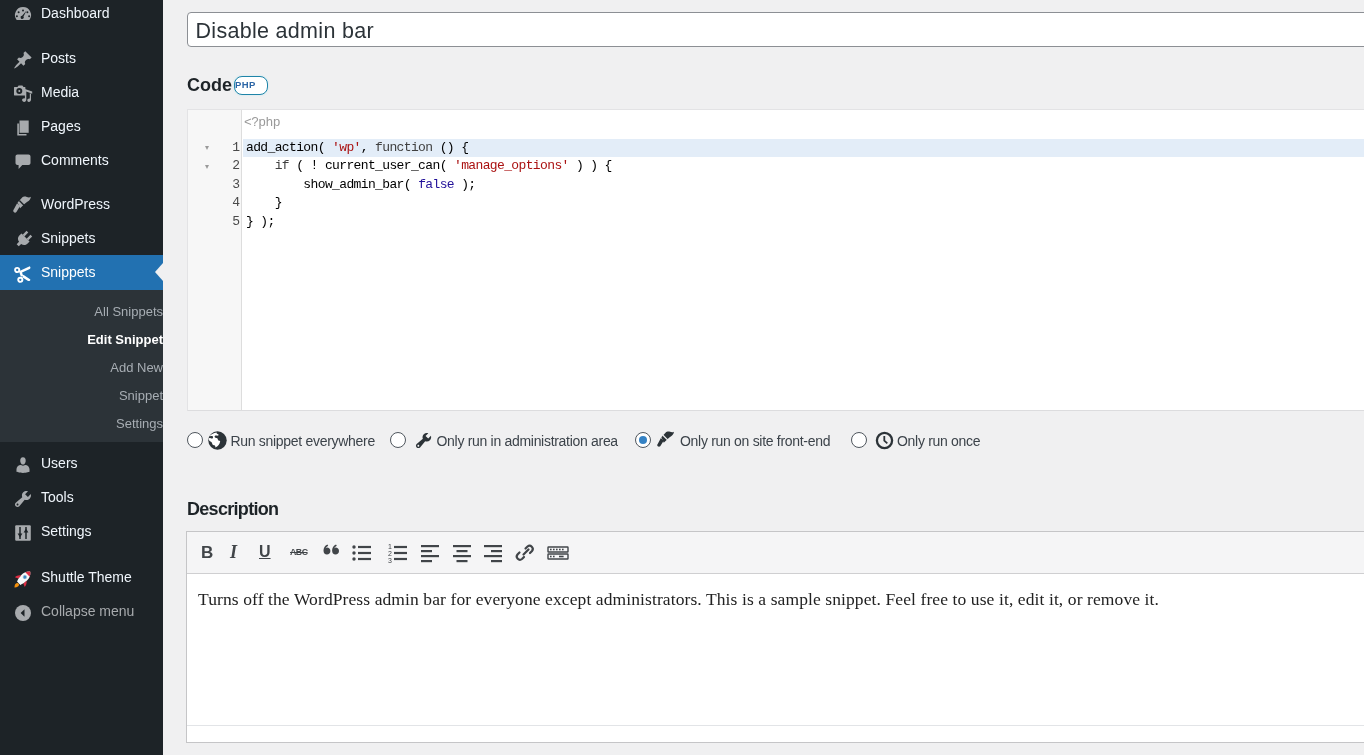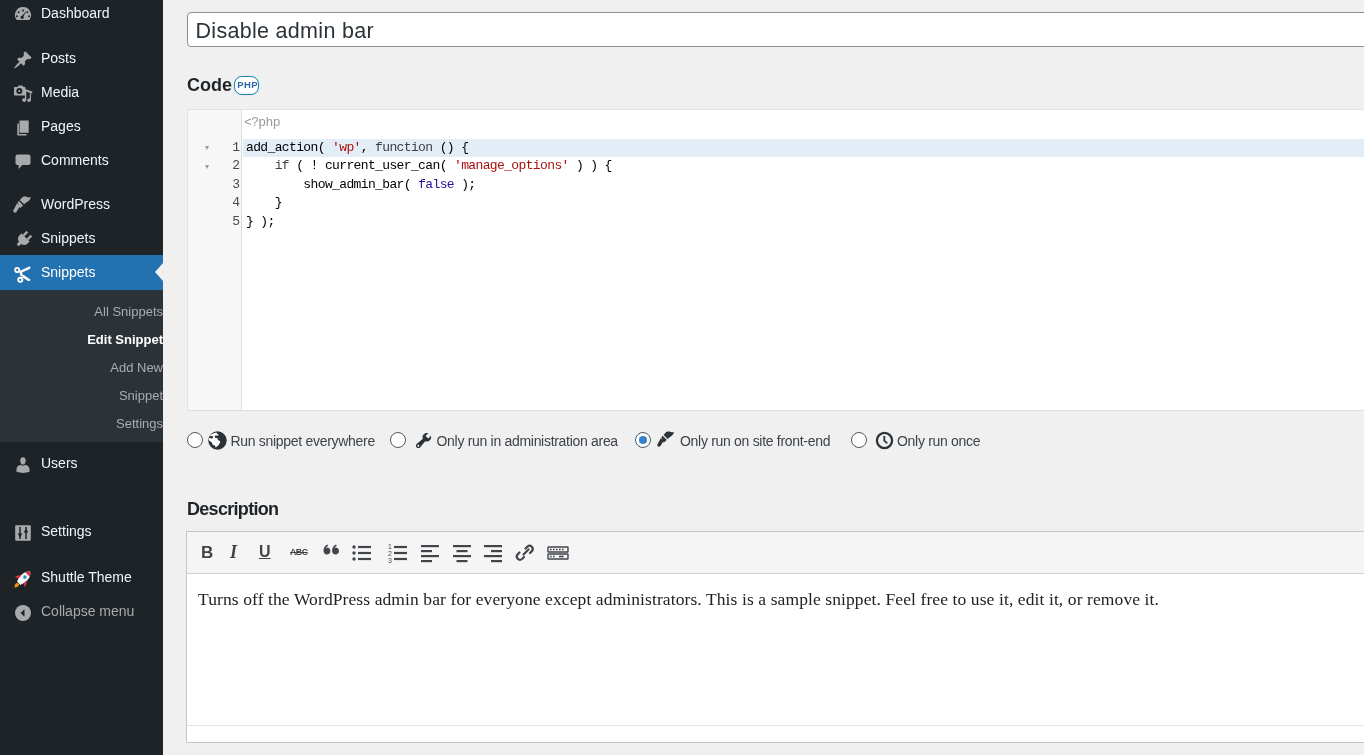--- a/index.html
+++ b/index.html
@@ -15,21 +15,21 @@
 .mi.cur .lbl { color:#fff; }
 #subwrap { position:absolute; left:0; top:290px; width:163px; height:152px; background:#2c3338; }
 .smi { position:absolute; left:16px; width:147px; height:28px; line-height:28px; font-size:13px; color:#a7adb3; white-space:nowrap;text-align:right; }
 .smi.cur { color:#fff; font-weight:bold; }
 .arrow-cur { position:absolute; right:0; top:263px; width:0; height:0; border-top:9px solid transparent; border-bottom:9px solid transparent; border-right:8px solid #f0f0f1; }
 
 
 #titlebox { position:absolute; left:187px; top:12px; width:1220px; height:35px; background:#fff; border:1px solid #8c8f94; border-radius:4px; }
 #titlebox span { position:absolute; left:7.5px; top:5.5px; font-size:21.5px; letter-spacing:0.3px; color:#2c3338; }
 #codehead { position:absolute; left:187px; top:75px; font-size:18px; font-weight:600; color:#1d2327; }
-#phpbadge { position:absolute; left:234px; top:76px; width:25px; height:19px; background:#fff; border:1.5px solid #1f84a8; border-radius:8px; box-shadow:0 0 2px 0 rgba(100,215,240,.35); color:#2c66a6; font-size:9.5px; font-weight:bold; text-align:right; line-height:16.5px; letter-spacing:.4px; }
+#phpbadge { position:absolute; left:234px; top:76px; width:34px; height:19px; background:#fff; border:1.5px solid #1f84a8; border-radius:8px; box-shadow:0 0 2px 0 rgba(100,215,240,.35); color:#2c66a6; font-size:9.5px; font-weight:bold; text-align:left; line-height:16.5px; letter-spacing:.4px; }
 
 
 #editor { position:absolute; left:187px; top:109px; width:1220px; height:302px; background:#fff; border:1px solid #e3e3e5; border-bottom:1px solid #dcdcde; }
 #gutter { position:absolute; left:0; top:0; width:54px; height:300px; background:#f7f7f7; border-right:1px solid #ddd; }
 .cm { font-family:"Liberation Mono", monospace; font-size:13px; letter-spacing:-0.63px; line-height:18.5px; white-space:pre; }
 .lnum { position:absolute; width:51.5px; text-align:right; color:#4a4a4a; }
 .fold { position:absolute; left:17px; width:0; height:0; border-left:2.6px solid transparent; border-right:2.6px solid transparent; border-top:4.8px solid #9a9a9a; }
 .cline { position:absolute; left:58px; }
 .hl { position:absolute; left:55px; right:0; height:18.5px; background:#e3edf8; }
 .k { color:#404040;margin-top:41px; } .s { color:#a11; } .a { color:#219; } .m { color:#999; }
@@ -130,20 +130,26 @@
     <div class="smi" style="top:64px">Add New</div>
     <div class="smi" style="top:92px">Snippet</div>
     <div class="smi" style="top:120px">Settings</div>
   </div>
   <div class="mi" style="top:446px">
       <span class="ic" id="i-user"><svg width="20" height="20" viewBox="0 0 20 20">
           <path fill="#a7aaad" d="M10 9.6c-2.27 0-2.73-3.44-2.73-3.44C7 4.37 7.82 2.35 9.97 2.35c2.16 0 2.98 2.02 2.71 3.81 0 0-.41 3.44-2.68 3.44z"></path>
 <path fill="#a7aaad" d="M10 10.74l2.22-.74c2.39 0 4.3 2.1 4.3 4.3v2.49s-2.93 1.13-6.52 1.13c-3.65 0-6.52-1.13-6.52-1.13v-2.49c0-2.25 1.82-4.3 4.35-4.3z"></path>
         </svg></span>
       <span class="lbl">Users</span>
+    </div>
+  <div class="mi" style="top:480px">
+      <span class="ic" id="i-tool"><svg width="20" height="20" viewBox="0 0 20 20">
+          <path fill="#a7aaad" d="M16.68 9.77c-1.34 1.34-3.3 1.67-4.95.99l-5.41 6.52c-.99.99-2.59.99-3.58 0s-.99-2.59 0-3.57l6.52-5.42c-.68-1.65-.35-3.61.99-4.95 1.28-1.28 3.12-1.62 4.72-1.06l-2.89 2.89 2.82 2.82 2.86-2.87c.53 1.58.18 3.39-1.08 4.65zM3.81 16.21c.4.39 1.04.39 1.43 0 .4-.4.4-1.04 0-1.43-.39-.4-1.03-.4-1.43 0-.39.39-.39 1.03 0 1.43z"></path>
+        </svg></span>
+      <span class="lbl">Tools</span>
     </div>
   <div class="mi" style="top:514px">
       <span class="ic" id="i-set"><svg width="20" height="20" viewBox="0 0 20 20">
           <rect fill="#a7aaad" x="2.2" y="2.2" width="15.6" height="15.6" rx="1"></rect>
 <g stroke="#1d2327" stroke-width="1.5">
             <line x1="7" y1="4" x2="7" y2="16"></line>
             <line x1="13" y1="4" x2="13" y2="16"></line>
           </g>
 <path fill="#1d2327" d="M4.6 10.6h4.8L7 14.4z"></path>
           <path fill="#1d2327" d="M10.6 9.4h4.8L13 5.6z"></path>

